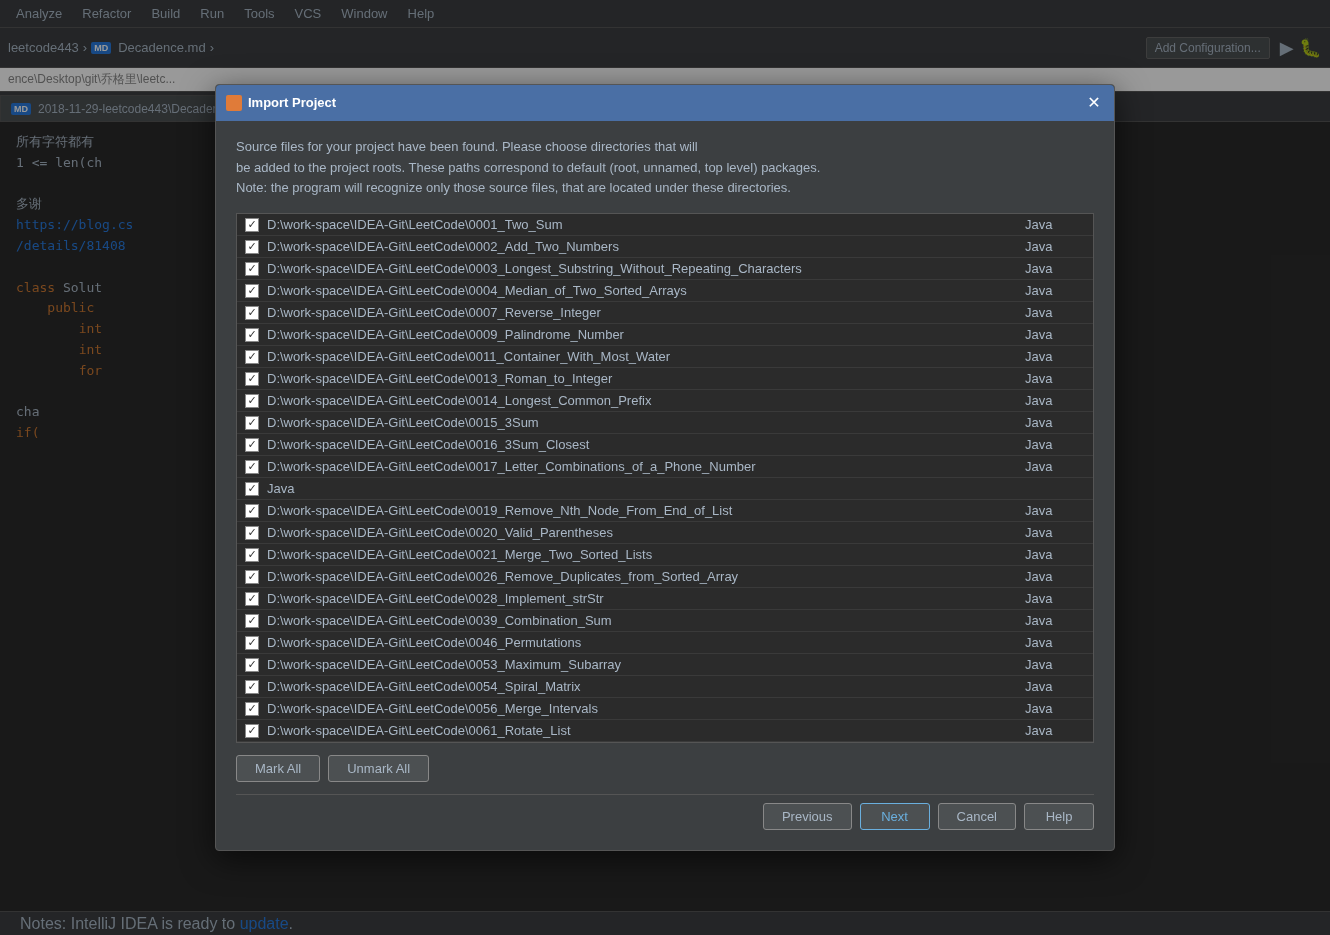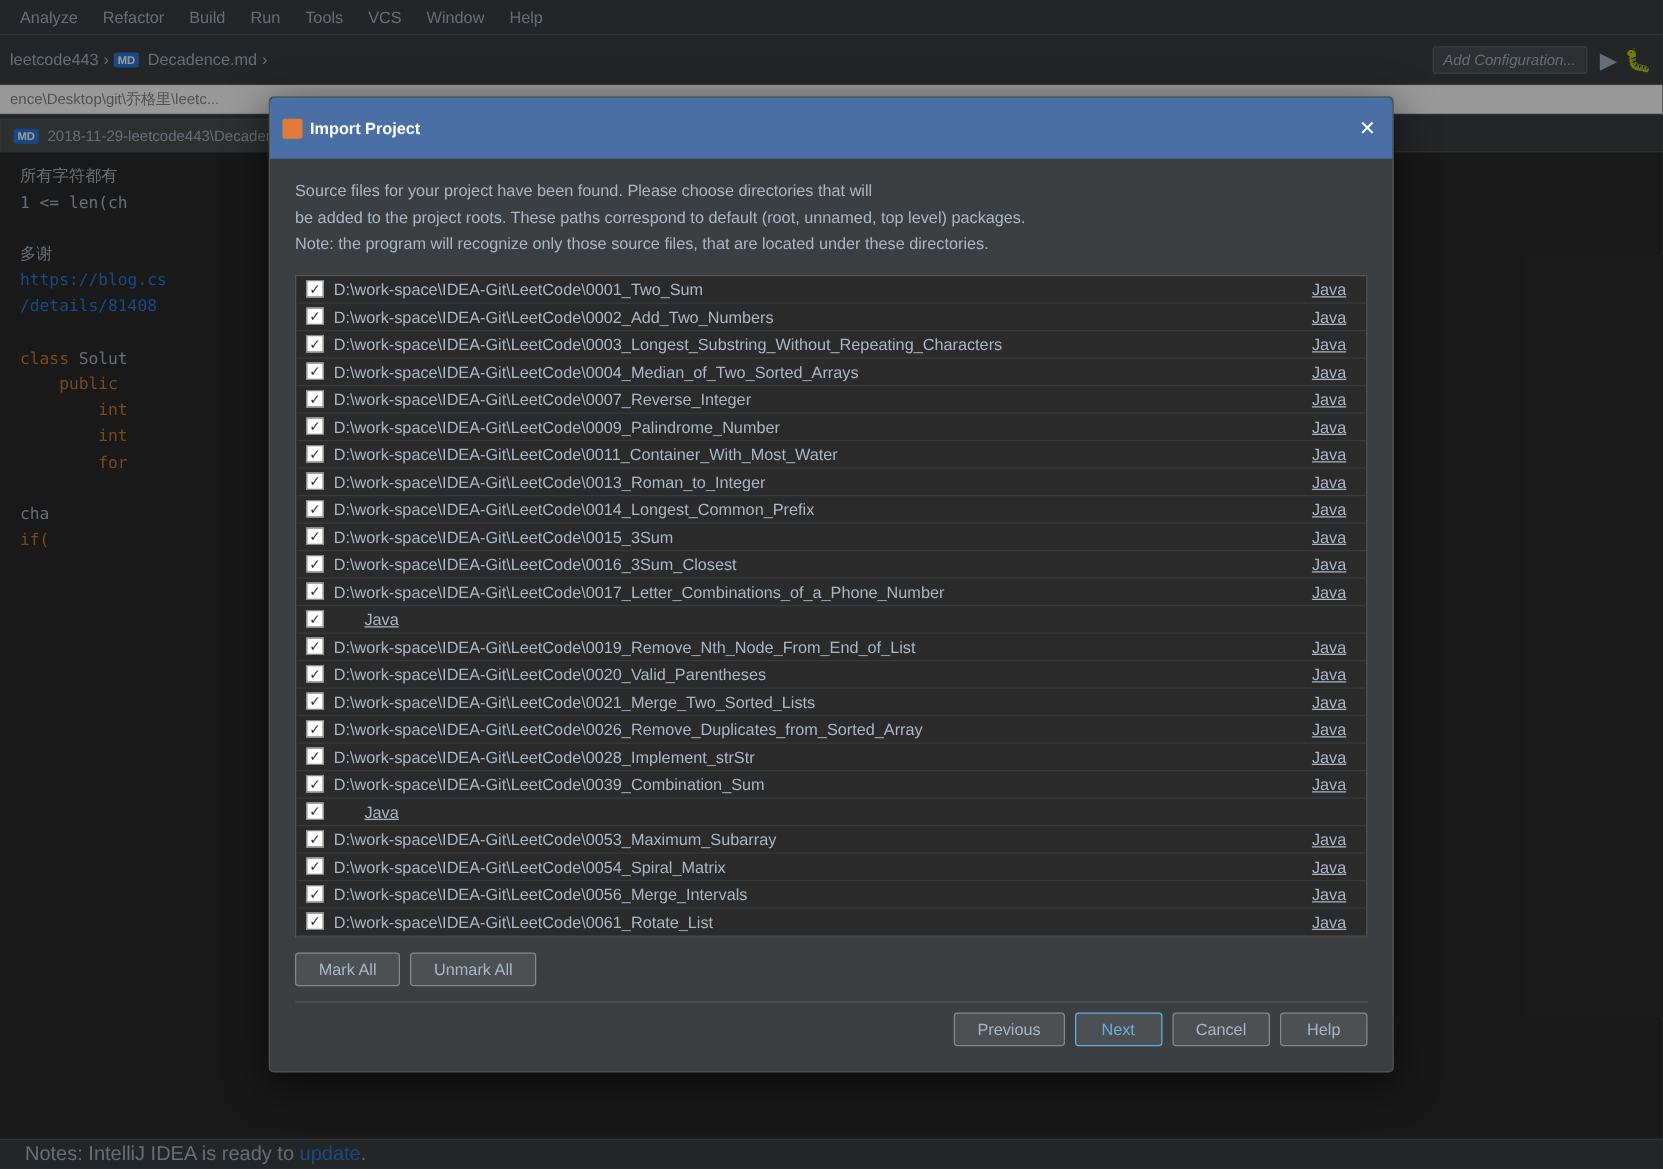--- a/index.html
+++ b/index.html
@@ -154,21 +154,21 @@
       width: 900px;
       min-height: 700px;
       display: flex;
       flex-direction: column;
       box-shadow: 0 8px 32px rgba(0,0,0,0.6);
       position: relative;
     }
 
     .dialog-titlebar {
       background: #4a6fa5;
-      height: 49px;
+      height: 36px;
       display: flex;
       align-items: center;
       padding: 0 10px;
       border-radius: 4px 4px 0 0;
       justify-content: space-between;
     }
     .dialog-title-text {
       color: #fff;
       font-size: 13px;
       font-weight: bold;
@@ -246,25 +246,24 @@
       flex: 1;
       color: #a9b7c6;
       font-size: 13px;
       white-space: nowrap;
       overflow: hidden;
       text-overflow: ellipsis;
     }
 
     .file-type {
       width: 60px;
-      text-align: right;
+      text-align: left;
       color: #a9b7c6;
       font-size: 13px;
       padding-right: 8px;
-      text-decoration: underline;
     }
 
     
     .dialog-bottom-left {
       display: flex;
       gap: 8px;
       margin-top: 12px;
       margin-bottom: 8px;
     }
 
@@ -300,21 +299,20 @@
     .file-list-container::-webkit-scrollbar-thumb { background: #555; }
 
     .toolbar-btn {
       padding: 3px 8px;
       background: #4c5052;
       border: 1px solid #666;
       color: #a9b7c6;
       font-size: 12px;
       cursor: pointer;
       border-radius: 2px;
-      font-style: italic;
     }
 
     .md-icon {
       display: inline-block;
       background: #287bde;
       color: #fff;
       font-size: 9px;
       font-weight: bold;
       padding: 1px 3px;
       border-radius: 2px;
@@ -524,20 +522,21 @@
               <div class="file-path">D:\work-space\IDEA-Git\LeetCode\0028_Implement_strStr</div>
               <div class="file-type">Java</div>
             </div>
             <div class="file-row">
               <div class="file-checkbox checked"></div>
               <div class="file-path">D:\work-space\IDEA-Git\LeetCode\0039_Combination_Sum</div>
               <div class="file-type">Java</div>
             </div>
             <div class="file-row">
               <div class="file-checkbox checked"></div>
+              <div class="file-path">D:\work-space\IDEA-Git\LeetCode\0046_Permutations</div>
               <div class="file-type">Java</div>
             </div>
             <div class="file-row">
               <div class="file-checkbox checked"></div>
               <div class="file-path">D:\work-space\IDEA-Git\LeetCode\0053_Maximum_Subarray</div>
               <div class="file-type">Java</div>
             </div>
             <div class="file-row">
               <div class="file-checkbox checked"></div>
               <div class="file-path">D:\work-space\IDEA-Git\LeetCode\0054_Spiral_Matrix</div>

